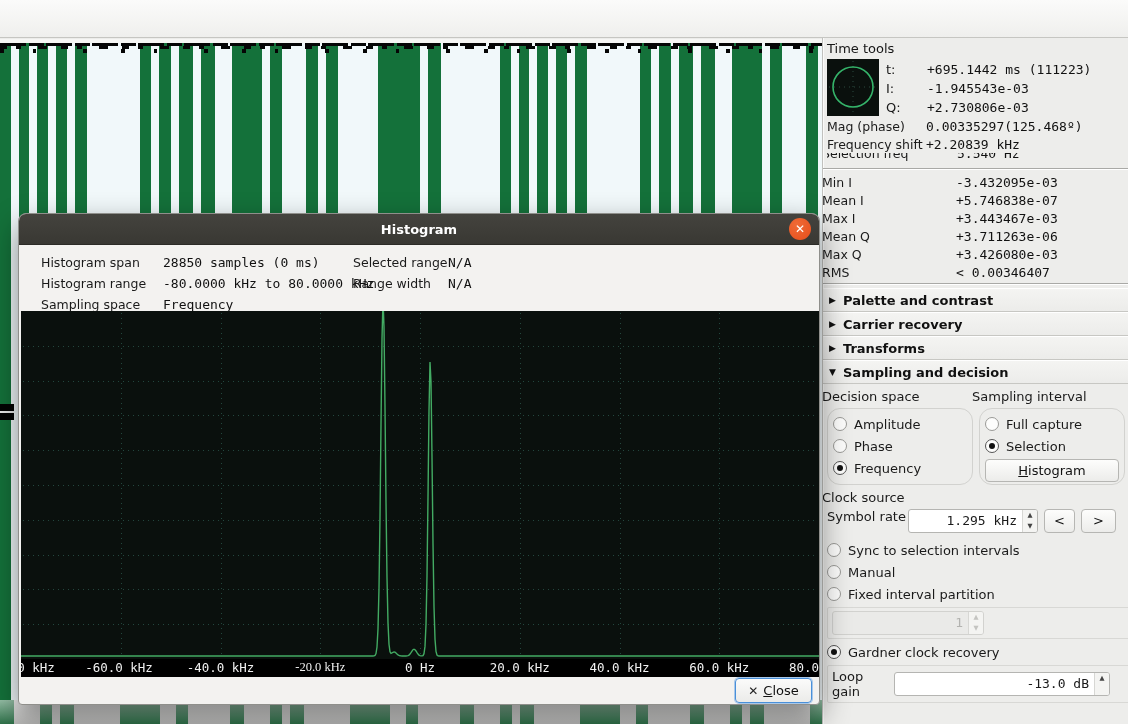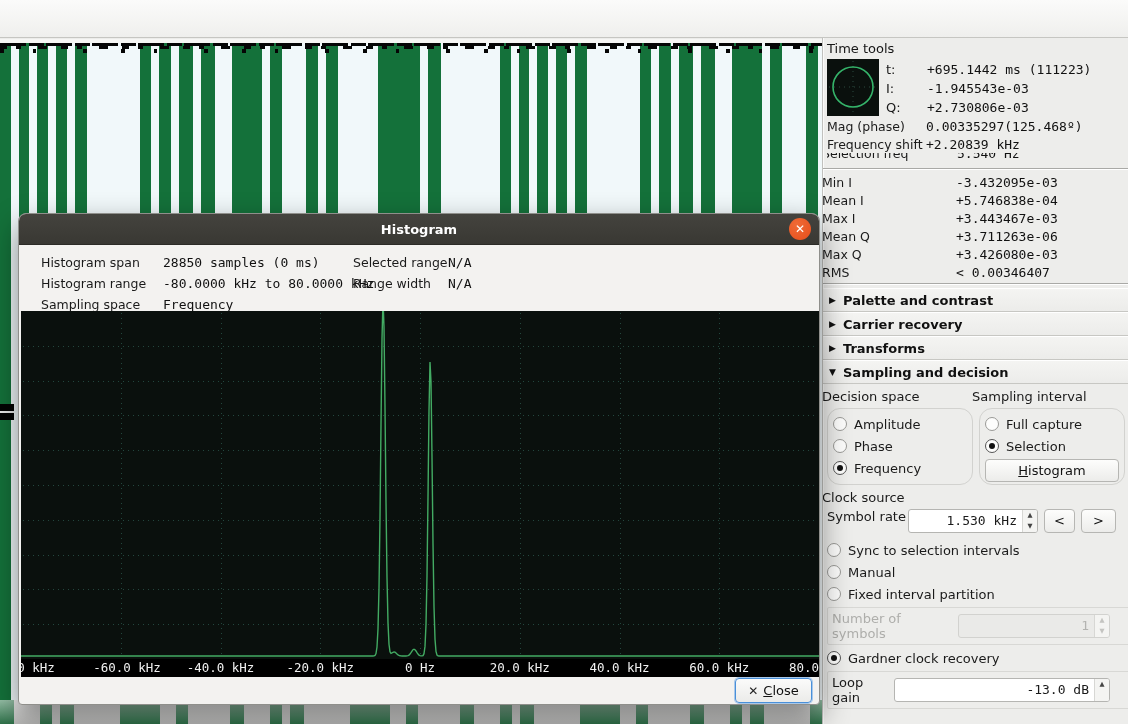--- a/index.html
+++ b/index.html
@@ -180,21 +180,21 @@
   <div class="grip"></div>
   <div class="sep"></div>
 
   <div class="stats">
     <div class="stat-row">
         <span class="slab clipL">Min I</span>
         <span class="val">-3.432095e-03</span>
       </div>
     <div class="stat-row">
         <span class="slab clipL">Mean I</span>
-        <span class="val">+5.746838e-04</span>
+        <span class="val">+5.746838e-07</span>
       </div>
     <div class="stat-row">
         <span class="slab clipL">Max I</span>
         <span class="val">+3.443467e-03</span>
       </div>
     <div class="stat-row">
         <span class="slab clipL">Mean Q</span>
         <span class="val">+3.711263e-06</span>
       </div>
     <div class="stat-row">
@@ -256,21 +256,21 @@
       </div>
       <div class="btn hist-btn ulf">Histogram</div>
     </div>
   </div>
 
   <div class="plain-label clipL">Clock source</div>
 
   <div class="sr-row">
     <span class="srlab">Symbol rate</span>
     <div class="spinbox sr-input">
-      <span class="sval mono">1.530 kHz</span>
+      <span class="sval mono">1.295 kHz</span>
       <span class="spin-arrows">
         <span>▲</span>
         <span>▼</span>
       </span>
     </div>
     <div class="btn small-btn">&lt;</div>
     <div class="btn small-btn" style="width:35px">&gt;</div>
   </div>
 
   <div class="radio-row">
@@ -280,21 +280,20 @@
   <div class="radio-row">
     <span class="radio"></span>
     <span class="rlabel">Manual</span>
   </div>
   <div class="radio-row">
     <span class="radio"></span>
     <span class="rlabel">Fixed interval partition</span>
   </div>
 
   <div class="frame-row">
-    <span class="nos-lab dis">Number of symbols</span>
     <div class="spinbox nos-input dis-input">
       <span class="sval mono">1</span>
       <span class="spin-arrows">
         <span>▲</span>
         <span>▼</span>
       </span>
     </div>
   </div>
 
   <div class="radio-row">
@@ -362,23 +361,23 @@
         <line x1="2" y1="139.5" x2="796" y2="139.5" stroke="#23473e" stroke-width="1" stroke-dasharray="1 4"></line>
         <line x1="2" y1="174.5" x2="796" y2="174.5" stroke="#23473e" stroke-width="1" stroke-dasharray="1 4"></line>
         <line x1="2" y1="209.5" x2="796" y2="209.5" stroke="#23473e" stroke-width="1" stroke-dasharray="1 4"></line>
         <line x1="2" y1="244.5" x2="796" y2="244.5" stroke="#23473e" stroke-width="1" stroke-dasharray="1 4"></line>
         <line x1="2" y1="278.5" x2="796" y2="278.5" stroke="#23473e" stroke-width="1" stroke-dasharray="1 4"></line>
         <line x1="2" y1="313.5" x2="796" y2="313.5" stroke="#23473e" stroke-width="1" stroke-dasharray="1 4"></line>
         <path d="M0 345 L0 345.0 L1 345.0 L2 345.0 L3 345.0 L4 345.0 L5 345.0 L6 345.0 L7 345.0 L8 345.0 L9 345.0 L10 345.0 L11 345.0 L12 345.0 L13 345.0 L14 345.0 L15 345.0 L16 345.0 L17 345.0 L18 345.0 L19 345.0 L20 345.0 L21 345.0 L22 345.0 L23 345.0 L24 345.0 L25 345.0 L26 345.0 L27 345.0 L28 345.0 L29 345.0 L30 345.0 L31 345.0 L32 345.0 L33 345.0 L34 345.0 L35 345.0 L36 345.0 L37 345.0 L38 345.0 L39 345.0 L40 345.0 L41 345.0 L42 345.0 L43 345.0 L44 345.0 L45 345.0 L46 345.0 L47 345.0 L48 345.0 L49 345.0 L50 345.0 L51 345.0 L52 345.0 L53 345.0 L54 345.0 L55 345.0 L56 345.0 L57 345.0 L58 345.0 L59 345.0 L60 345.0 L61 345.0 L62 345.0 L63 345.0 L64 345.0 L65 345.0 L66 345.0 L67 345.0 L68 345.0 L69 345.0 L70 345.0 L71 345.0 L72 345.0 L73 345.0 L74 345.0 L75 345.0 L76 345.0 L77 345.0 L78 345.0 L79 345.0 L80 345.0 L81 345.0 L82 345.0 L83 345.0 L84 345.0 L85 345.0 L86 345.0 L87 345.0 L88 345.0 L89 345.0 L90 345.0 L91 345.0 L92 345.0 L93 345.0 L94 345.0 L95 345.0 L96 345.0 L97 345.0 L98 345.0 L99 345.0 L100 345.0 L101 345.0 L102 345.0 L103 345.0 L104 345.0 L105 345.0 L106 345.0 L107 345.0 L108 345.0 L109 345.0 L110 345.0 L111 345.0 L112 345.0 L113 345.0 L114 345.0 L115 345.0 L116 345.0 L117 345.0 L118 345.0 L119 345.0 L120 345.0 L121 345.0 L122 345.0 L123 345.0 L124 345.0 L125 345.0 L126 345.0 L127 345.0 L128 345.0 L129 345.0 L130 345.0 L131 345.0 L132 345.0 L133 345.0 L134 345.0 L135 345.0 L136 345.0 L137 345.0 L138 345.0 L139 345.0 L140 345.0 L141 345.0 L142 345.0 L143 345.0 L144 345.0 L145 345.0 L146 345.0 L147 345.0 L148 345.0 L149 345.0 L150 345.0 L151 345.0 L152 345.0 L153 345.0 L154 345.0 L155 345.0 L156 345.0 L157 345.0 L158 345.0 L159 345.0 L160 345.0 L161 345.0 L162 345.0 L163 345.0 L164 345.0 L165 345.0 L166 345.0 L167 345.0 L168 345.0 L169 345.0 L170 345.0 L171 345.0 L172 345.0 L173 345.0 L174 345.0 L175 345.0 L176 345.0 L177 345.0 L178 345.0 L179 345.0 L180 345.0 L181 345.0 L182 345.0 L183 345.0 L184 345.0 L185 345.0 L186 345.0 L187 345.0 L188 345.0 L189 345.0 L190 345.0 L191 345.0 L192 345.0 L193 345.0 L194 345.0 L195 345.0 L196 345.0 L197 345.0 L198 345.0 L199 345.0 L200 345.0 L201 345.0 L202 345.0 L203 345.0 L204 345.0 L205 345.0 L206 345.0 L207 345.0 L208 345.0 L209 345.0 L210 345.0 L211 345.0 L212 345.0 L213 345.0 L214 345.0 L215 345.0 L216 345.0 L217 345.0 L218 345.0 L219 345.0 L220 345.0 L221 345.0 L222 345.0 L223 345.0 L224 345.0 L225 345.0 L226 345.0 L227 345.0 L228 345.0 L229 345.0 L230 345.0 L231 345.0 L232 345.0 L233 345.0 L234 345.0 L235 345.0 L236 345.0 L237 345.0 L238 345.0 L239 345.0 L240 345.0 L241 345.0 L242 345.0 L243 345.0 L244 345.0 L245 345.0 L246 345.0 L247 345.0 L248 345.0 L249 345.0 L250 345.0 L251 345.0 L252 345.0 L253 345.0 L254 345.0 L255 345.0 L256 345.0 L257 345.0 L258 345.0 L259 345.0 L260 345.0 L261 345.0 L262 345.0 L263 345.0 L264 345.0 L265 345.0 L266 345.0 L267 345.0 L268 345.0 L269 345.0 L270 345.0 L271 345.0 L272 345.0 L273 345.0 L274 345.0 L275 345.0 L276 345.0 L277 345.0 L278 345.0 L279 345.0 L280 345.0 L281 345.0 L282 345.0 L283 345.0 L284 345.0 L285 345.0 L286 345.0 L287 345.0 L288 345.0 L289 345.0 L290 345.0 L291 345.0 L292 345.0 L293 345.0 L294 345.0 L295 345.0 L296 345.0 L297 345.0 L298 345.0 L299 345.0 L300 345.0 L301 345.0 L302 345.0 L303 345.0 L304 345.0 L305 345.0 L306 345.0 L307 345.0 L308 345.0 L309 345.0 L310 345.0 L311 345.0 L312 345.0 L313 345.0 L314 345.0 L315 345.0 L316 345.0 L317 345.0 L318 345.0 L319 345.0 L320 345.0 L321 345.0 L322 345.0 L323 345.0 L324 345.0 L325 345.0 L326 345.0 L327 345.0 L328 345.0 L329 345.0 L330 345.0 L331 345.0 L332 345.0 L333 345.0 L334 345.0 L335 345.0 L336 345.0 L337 345.0 L338 345.0 L339 345.0 L340 345.0 L341 345.0 L342 345.0 L343 345.0 L344 345.0 L345 345.0 L346 345.0 L347 345.0 L348 345.0 L349 345.0 L350 345.0 L351 345.0 L352 345.0 L353 344.9 L354 344.5 L355 342.6 L356 336.0 L357 317.8 L358 277.3 L359 206.8 L360 113.8 L361 27.9 L362 -11.7 L363 16.0 L364 96.2 L365 190.7 L366 266.5 L367 312.1 L368 333.3 L369 340.8 L370 342.4 L371 342.0 L372 341.3 L373 340.9 L374 341.2 L375 342.0 L376 343.0 L377 343.8 L378 344.4 L379 344.8 L380 344.9 L381 345.0 L382 345.0 L383 345.0 L384 345.0 L385 345.0 L386 344.9 L387 344.6 L388 344.1 L389 343.1 L390 341.7 L391 340.1 L392 338.7 L393 338.2 L394 338.7 L395 340.0 L396 341.7 L397 343.1 L398 344.1 L399 344.6 L400 344.9 L401 344.9 L402 344.6 L403 342.7 L404 335.4 L405 313.6 L406 264.9 L407 186.1 L408 100.0 L409 51.1 L410 70.7 L411 145.9 L412 232.6 L413 295.7 L414 328.1 L415 340.5 L416 344.1 L417 344.9 L418 345.0 L419 345.0 L420 345.0 L421 345.0 L422 345.0 L423 345.0 L424 345.0 L425 345.0 L426 345.0 L427 345.0 L428 345.0 L429 345.0 L430 345.0 L431 345.0 L432 345.0 L433 345.0 L434 345.0 L435 345.0 L436 345.0 L437 345.0 L438 345.0 L439 345.0 L440 345.0 L441 345.0 L442 345.0 L443 345.0 L444 345.0 L445 345.0 L446 345.0 L447 345.0 L448 345.0 L449 345.0 L450 345.0 L451 345.0 L452 345.0 L453 345.0 L454 345.0 L455 345.0 L456 345.0 L457 345.0 L458 345.0 L459 345.0 L460 345.0 L461 345.0 L462 345.0 L463 345.0 L464 345.0 L465 345.0 L466 345.0 L467 345.0 L468 345.0 L469 345.0 L470 345.0 L471 345.0 L472 345.0 L473 345.0 L474 345.0 L475 345.0 L476 345.0 L477 345.0 L478 345.0 L479 345.0 L480 345.0 L481 345.0 L482 345.0 L483 345.0 L484 345.0 L485 345.0 L486 345.0 L487 345.0 L488 345.0 L489 345.0 L490 345.0 L491 345.0 L492 345.0 L493 345.0 L494 345.0 L495 345.0 L496 345.0 L497 345.0 L498 345.0 L499 345.0 L500 345.0 L501 345.0 L502 345.0 L503 345.0 L504 345.0 L505 345.0 L506 345.0 L507 345.0 L508 345.0 L509 345.0 L510 345.0 L511 345.0 L512 345.0 L513 345.0 L514 345.0 L515 345.0 L516 345.0 L517 345.0 L518 345.0 L519 345.0 L520 345.0 L521 345.0 L522 345.0 L523 345.0 L524 345.0 L525 345.0 L526 345.0 L527 345.0 L528 345.0 L529 345.0 L530 345.0 L531 345.0 L532 345.0 L533 345.0 L534 345.0 L535 345.0 L536 345.0 L537 345.0 L538 345.0 L539 345.0 L540 345.0 L541 345.0 L542 345.0 L543 345.0 L544 345.0 L545 345.0 L546 345.0 L547 345.0 L548 345.0 L549 345.0 L550 345.0 L551 345.0 L552 345.0 L553 345.0 L554 345.0 L555 345.0 L556 345.0 L557 345.0 L558 345.0 L559 345.0 L560 345.0 L561 345.0 L562 345.0 L563 345.0 L564 345.0 L565 345.0 L566 345.0 L567 345.0 L568 345.0 L569 345.0 L570 345.0 L571 345.0 L572 345.0 L573 345.0 L574 345.0 L575 345.0 L576 345.0 L577 345.0 L578 345.0 L579 345.0 L580 345.0 L581 345.0 L582 345.0 L583 345.0 L584 345.0 L585 345.0 L586 345.0 L587 345.0 L588 345.0 L589 345.0 L590 345.0 L591 345.0 L592 345.0 L593 345.0 L594 345.0 L595 345.0 L596 345.0 L597 345.0 L598 345.0 L599 345.0 L600 345.0 L601 345.0 L602 345.0 L603 345.0 L604 345.0 L605 345.0 L606 345.0 L607 345.0 L608 345.0 L609 345.0 L610 345.0 L611 345.0 L612 345.0 L613 345.0 L614 345.0 L615 345.0 L616 345.0 L617 345.0 L618 345.0 L619 345.0 L620 345.0 L621 345.0 L622 345.0 L623 345.0 L624 345.0 L625 345.0 L626 345.0 L627 345.0 L628 345.0 L629 345.0 L630 345.0 L631 345.0 L632 345.0 L633 345.0 L634 345.0 L635 345.0 L636 345.0 L637 345.0 L638 345.0 L639 345.0 L640 345.0 L641 345.0 L642 345.0 L643 345.0 L644 345.0 L645 345.0 L646 345.0 L647 345.0 L648 345.0 L649 345.0 L650 345.0 L651 345.0 L652 345.0 L653 345.0 L654 345.0 L655 345.0 L656 345.0 L657 345.0 L658 345.0 L659 345.0 L660 345.0 L661 345.0 L662 345.0 L663 345.0 L664 345.0 L665 345.0 L666 345.0 L667 345.0 L668 345.0 L669 345.0 L670 345.0 L671 345.0 L672 345.0 L673 345.0 L674 345.0 L675 345.0 L676 345.0 L677 345.0 L678 345.0 L679 345.0 L680 345.0 L681 345.0 L682 345.0 L683 345.0 L684 345.0 L685 345.0 L686 345.0 L687 345.0 L688 345.0 L689 345.0 L690 345.0 L691 345.0 L692 345.0 L693 345.0 L694 345.0 L695 345.0 L696 345.0 L697 345.0 L698 345.0 L699 345.0 L700 345.0 L701 345.0 L702 345.0 L703 345.0 L704 345.0 L705 345.0 L706 345.0 L707 345.0 L708 345.0 L709 345.0 L710 345.0 L711 345.0 L712 345.0 L713 345.0 L714 345.0 L715 345.0 L716 345.0 L717 345.0 L718 345.0 L719 345.0 L720 345.0 L721 345.0 L722 345.0 L723 345.0 L724 345.0 L725 345.0 L726 345.0 L727 345.0 L728 345.0 L729 345.0 L730 345.0 L731 345.0 L732 345.0 L733 345.0 L734 345.0 L735 345.0 L736 345.0 L737 345.0 L738 345.0 L739 345.0 L740 345.0 L741 345.0 L742 345.0 L743 345.0 L744 345.0 L745 345.0 L746 345.0 L747 345.0 L748 345.0 L749 345.0 L750 345.0 L751 345.0 L752 345.0 L753 345.0 L754 345.0 L755 345.0 L756 345.0 L757 345.0 L758 345.0 L759 345.0 L760 345.0 L761 345.0 L762 345.0 L763 345.0 L764 345.0 L765 345.0 L766 345.0 L767 345.0 L768 345.0 L769 345.0 L770 345.0 L771 345.0 L772 345.0 L773 345.0 L774 345.0 L775 345.0 L776 345.0 L777 345.0 L778 345.0 L779 345.0 L780 345.0 L781 345.0 L782 345.0 L783 345.0 L784 345.0 L785 345.0 L786 345.0 L787 345.0 L788 345.0 L789 345.0 L790 345.0 L791 345.0 L792 345.0 L793 345.0 L794 345.0 L795 345.0 L796 345.0 L797 345.0 L798 345.0" fill="none" stroke="#43ab63" stroke-width="1.4"></path>
       </svg>
     <div class="xlabels" id="xlabels">
         <span class="xtick" style="left: 0px;">-80.0 kHz</span>
-        <span class="xtick" style="left: 106px;">-60.0 kHz</span>
+        <span class="xtick" style="left: 98px;">-60.0 kHz</span>
         <span class="xtick" style="left: 199.5px;">-40.0 kHz</span>
-        <span class="xtick" style="left: 299.25px;">-20.0 kHz</span>
+        <span class="xtick" style="left: 299.25px; font-family: Liberation Serif, serif;">-20.0 kHz</span>
         <span class="xtick" style="left: 399px;">0 Hz</span>
         <span class="xtick" style="left: 498.75px;">20.0 kHz</span>
         <span class="xtick" style="left: 598.5px;">40.0 kHz</span>
         <span class="xtick" style="left: 698.25px;">60.0 kHz</span>
         <span class="xtick" style="left: 798px;">80.0 kHz</span>
       </div>
   </div>
 
   <div class="dfooter">
     <div class="close-btn">

